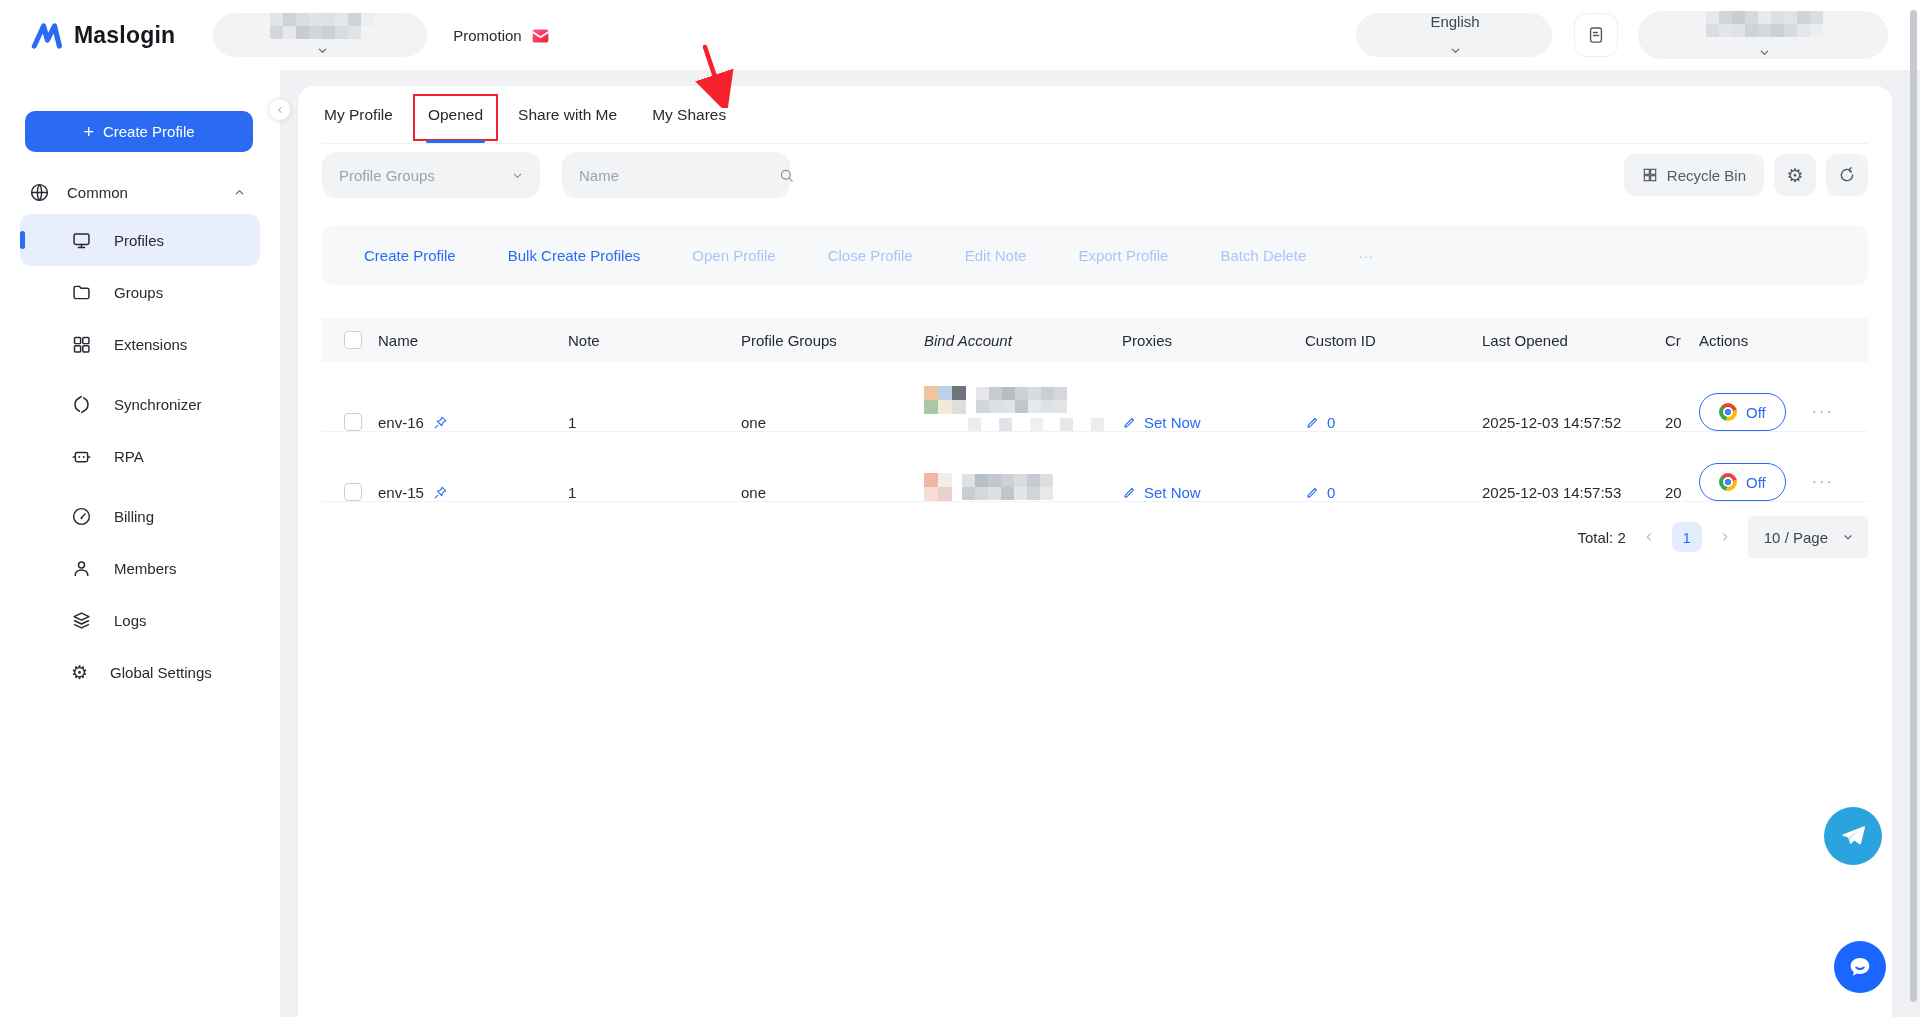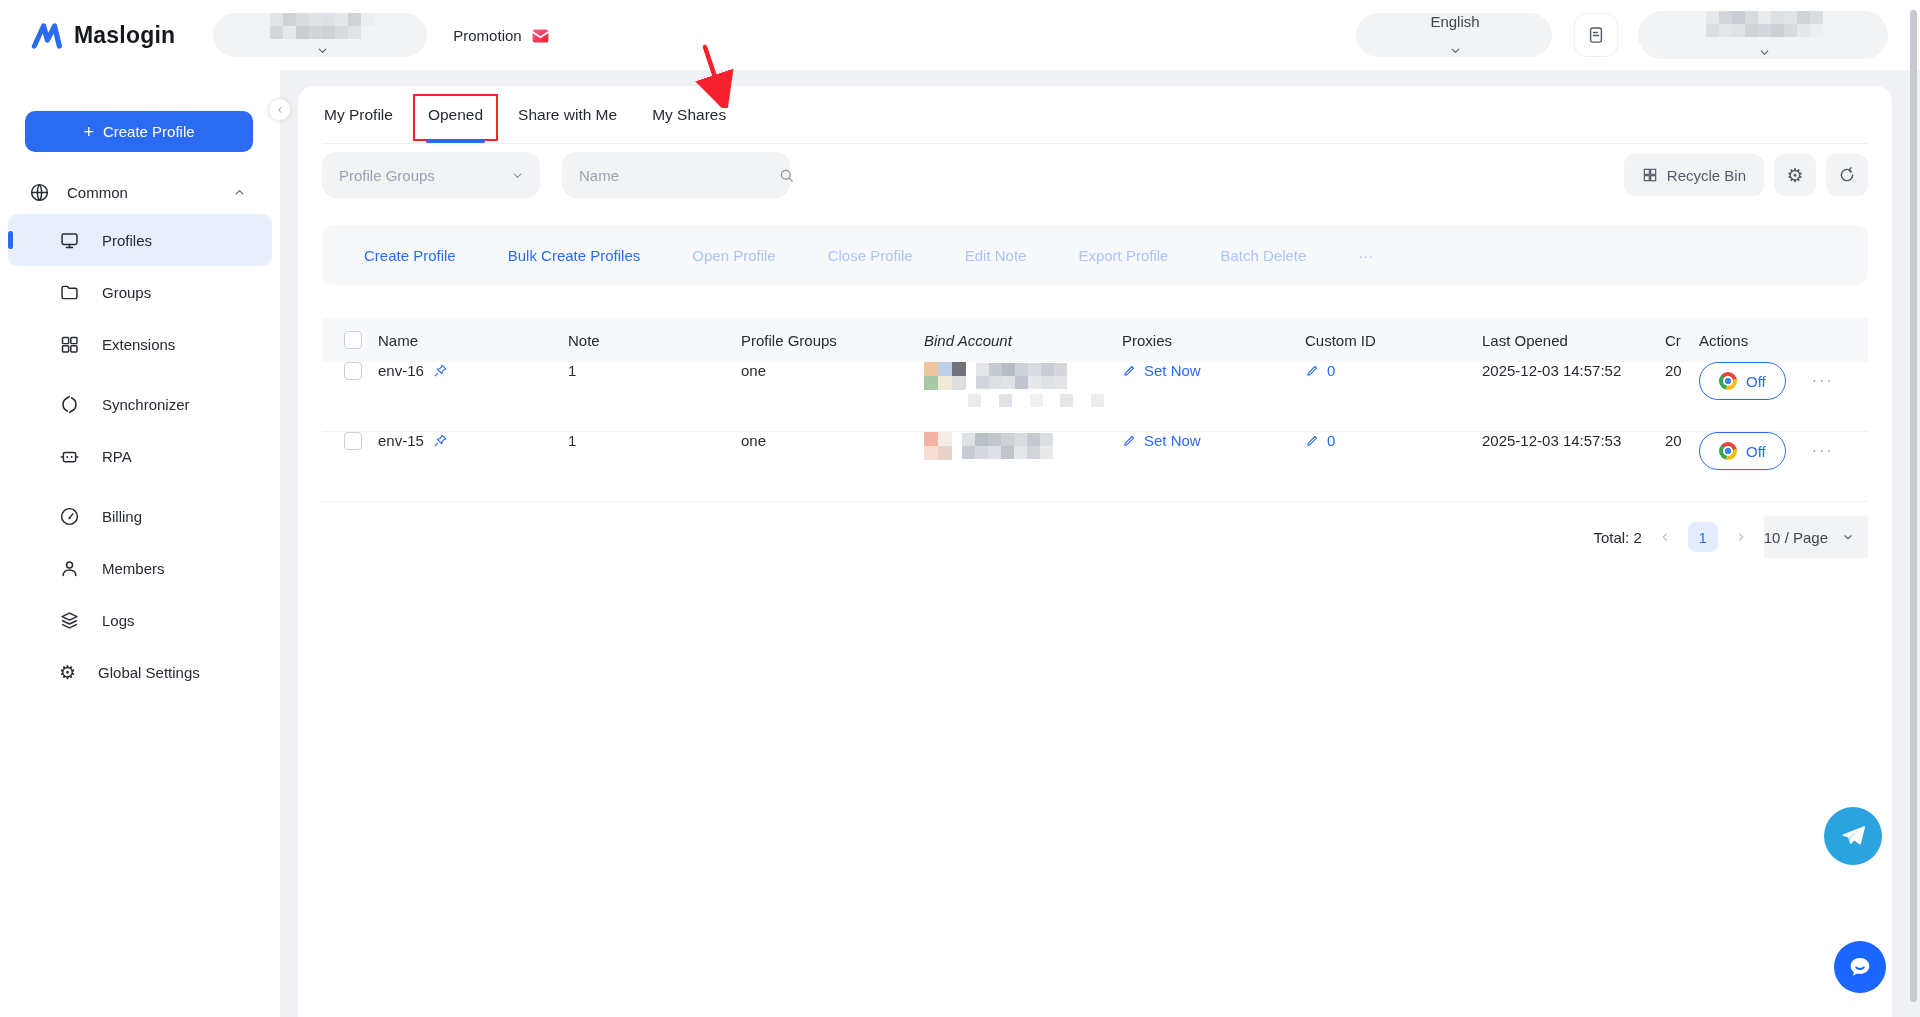--- a/index.html
+++ b/index.html
@@ -20,21 +20,21 @@
   .lang-pill { width:196px; height:44px; padding:0 16px 0 18px; justify-content:space-between; font-size:15px; color:#3e4653; }
   .doc-btn { margin-left:22px; width:44px; height:44px; border:1px solid #eceef1; border-radius:12px; background:#fff; display:flex; align-items:center; justify-content:center; }
   .user-pill { margin-left:20px; width:250px; height:48px; padding:0 18px 0 20px; justify-content:space-between; }
 
   
   .sidebar { position:absolute; top:70px; left:0; bottom:0; width:280px; background:#fff; padding-top:41px; z-index:4; }
   .create-btn { margin:0 0 18px 25px; width:228px; height:41px; background:#2a6bf2; color:#fff; border:none; border-radius:10px; font-size:15px; font-weight:500; display:flex; align-items:center; justify-content:center; gap:9px; cursor:pointer; font-family:inherit; }
   .plus { font-size:18px; font-weight:400; line-height:1; }
   .sec-head { height:44px; display:flex; align-items:center; padding:0 34px 0 29px; cursor:pointer; }
   .sec-head .lbl { margin-left:17px; font-size:15px; color:#262b33; flex:1; }
-  .side-item { height:52px; margin:0 8px; display:flex; align-items:center; padding-left:51px; border-radius:10px; position:relative; cursor:pointer; }
+  .side-item { height:52px; margin:0 20px; display:flex; align-items:center; padding-left:51px; border-radius:10px; position:relative; cursor:pointer; }
   .side-item .lbl { margin-left:22px; font-size:15px; color:#262b33; }
   .side-item.active { background:#e8eefb; }
   .side-item.active::before { content:""; position:absolute; left:0; top:50%; transform:translateY(-50%); width:5px; height:18px; border-radius:3px; background:#2a6bf2; }
   .sec-gap { height:8px; }
   .top-item { height:52px; display:flex; align-items:center; padding-left:29px; cursor:pointer; margin-top:8px; }
   .top-item .lbl { margin-left:17px; font-size:15px; color:#262b33; }
   .ic { color:#262b33; }
   .gear-glyph { font-size:19px; line-height:1; color:#262b33; }
 
   .collapse-btn { position:absolute; left:268px; top:98px; width:23px; height:23px; border-radius:50%; background:#fff; border:1px solid #e8eaee; box-shadow:0 1px 4px rgba(0,0,0,.08); display:flex; align-items:center; justify-content:center; z-index:6; cursor:pointer; color:#8a93a3; font-size:10px; }
@@ -59,21 +59,21 @@
   .recycle { padding:0 18px; }
   .sq { width:42px; padding:0; }
 
   .action-bar { margin-top:27px; height:60px; background:#f7f8fa; border-radius:12px; display:flex; align-items:center; gap:52px; padding:0 42px; }
   .act { font-size:15px; color:#2a6bf2; cursor:pointer; background:none; border:none; font-family:inherit; }
   .act.disabled { color:#abc4f8; cursor:default; }
 
   
   .table { margin-top:33px; }
   .thead { height:44px; background:#f7f8fa; display:flex; align-items:center; font-size:15px; font-weight:500; color:#262b33; }
-  .trow { height:70px; display:flex; align-items:flex-start; border-bottom:1px solid #f0f2f4; font-size:15px; color:#262b33; }
+  .trow { height:70px; display:flex; align-items:flex-end; border-bottom:1px solid #f0f2f4; font-size:15px; color:#262b33; }
   .col-check { width:56px; display:flex; align-items:center; padding-left:22px; }
   .col-name { width:190px; display:flex; align-items:center; gap:9px; }
   .col-note { width:173px; }
   .col-groups { width:183px; }
   .col-bind { width:198px;font-style:italic; }
   .col-proxies { width:183px; display:flex; align-items:center; gap:7px; }
   .col-custom { width:177px; display:flex; align-items:center; gap:7px; }
   .col-opened { width:183px; }
   .col-created { width:34px; overflow:hidden; white-space:nowrap; }
   .col-actions { flex:1; display:flex; align-items:center; gap:26px; }
@@ -90,21 +90,21 @@
   .mosaic i { width:13px; height:13px; display:block; }
   .mosaic.av i { width:14px; height:14px; }
   .bind-wrap { display:flex; flex-direction:column; gap:4px; }
   .bind-line { display:flex; align-items:center; gap:10px; }
   .bind-sub { margin-left:44px; }
 
   
   .pagination { margin-top:14px; display:flex; align-items:center; justify-content:flex-end; gap:14px; font-size:15px; color:#262b33; }
   .pg-arrow { color:#b7bdc7; font-size:17px; cursor:pointer; padding:0 3px; }
   .pg-num { width:30px; height:30px; background:#e3edfe; border-radius:8px; color:#2a6bf2; display:flex; align-items:center; justify-content:center; cursor:pointer; }
-  .pg-size { height:42px; background:#f1f3f5; border-radius:4px; display:flex; align-items:center; gap:14px; padding:0 14px 0 0; color:#3e4653; cursor:pointer; }
+  .pg-size { height:42px; background:#f1f3f5; border-radius:4px; display:flex; align-items:center; gap:14px; padding:0 14px 0 16px; color:#3e4653; cursor:pointer; }
 
   
   .anno-arrow { position:absolute; left:695px; top:44px; z-index:9; pointer-events:none; }
 
   
   .float-btn { position:absolute; border-radius:50%; display:flex; align-items:center; justify-content:center; cursor:pointer; z-index:8; }
   .tg { left:1824px; top:807px; width:58px; height:58px; background:#2ba3de; }
   .chat { left:1834px; top:941px; width:52px; height:52px; background:#1a66ff; }
   .scrollbar { position:absolute; right:3px; top:10px; width:7px; height:992px; border-radius:4px; background:#c6cad0; z-index:10; }
 </style>

